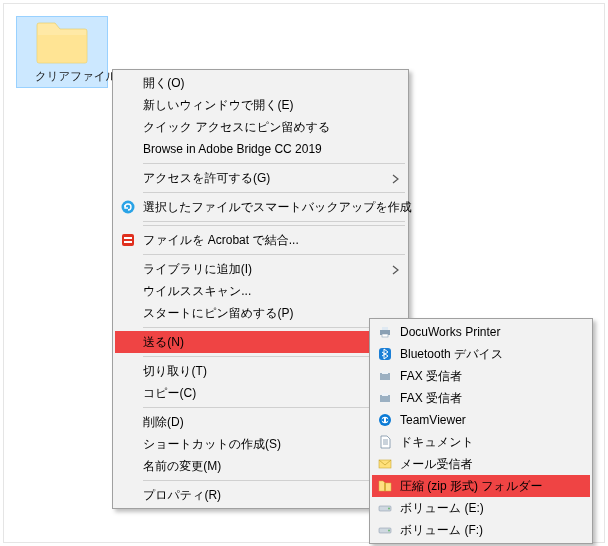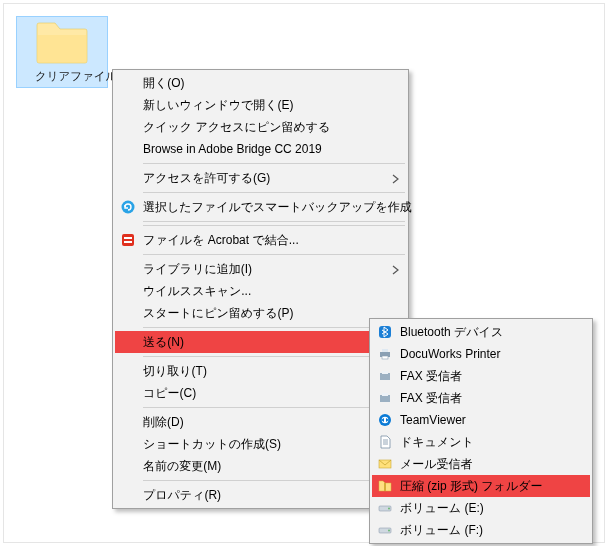--- a/index.html
+++ b/index.html
@@ -182,39 +182,39 @@
     <div class="sep"></div>
     <div class="row">
         <span>プロパティ(R)</span>
       </div>
   </div>
 
   <div class="menu menu2">
     <div class="row">
       <span class="icon-slot">
         <svg width="14" height="14">
-            <rect x="1" y="1" width="12" height="12" rx="3" fill="#1b7fd6"></rect>
-            <path d="M6 2 L6 12 L10 9 L4 5 M6 2 L10 5 L4 9" fill="none" stroke="#fff" stroke-width="1"></path>
-          </svg>
-      </span>
-      <span>Bluetooth デバイス</span>
-    </div>
-    <div class="row">
-      <span class="icon-slot">
-        <svg width="14" height="14">
             <rect x="2" y="5" width="10" height="5" fill="#8aa0b4"></rect>
             <rect x="4" y="2" width="6" height="3" fill="#dfe9f2"></rect>
             <rect x="4" y="9" width="6" height="3" fill="#fff" stroke="#8aa0b4" stroke-width="0.6"></rect>
           </svg>
       </span>
       <span>DocuWorks Printer</span>
     </div>
     <div class="row">
       <span class="icon-slot">
         <svg width="14" height="14">
+            <rect x="1" y="1" width="12" height="12" rx="3" fill="#1b7fd6"></rect>
+            <path d="M6 2 L6 12 L10 9 L4 5 M6 2 L10 5 L4 9" fill="none" stroke="#fff" stroke-width="1"></path>
+          </svg>
+      </span>
+      <span>Bluetooth デバイス</span>
+    </div>
+    <div class="row">
+      <span class="icon-slot">
+        <svg width="14" height="14">
             <rect x="2" y="4" width="10" height="7" fill="#9bb0c2"></rect>
             <rect x="4" y="2" width="6" height="3" fill="#eef3f8"></rect>
           </svg>
       </span>
       <span>FAX 受信者</span>
     </div>
     <div class="row">
       <span class="icon-slot">
         <svg width="14" height="14">
             <rect x="2" y="4" width="10" height="7" fill="#9bb0c2"></rect>

